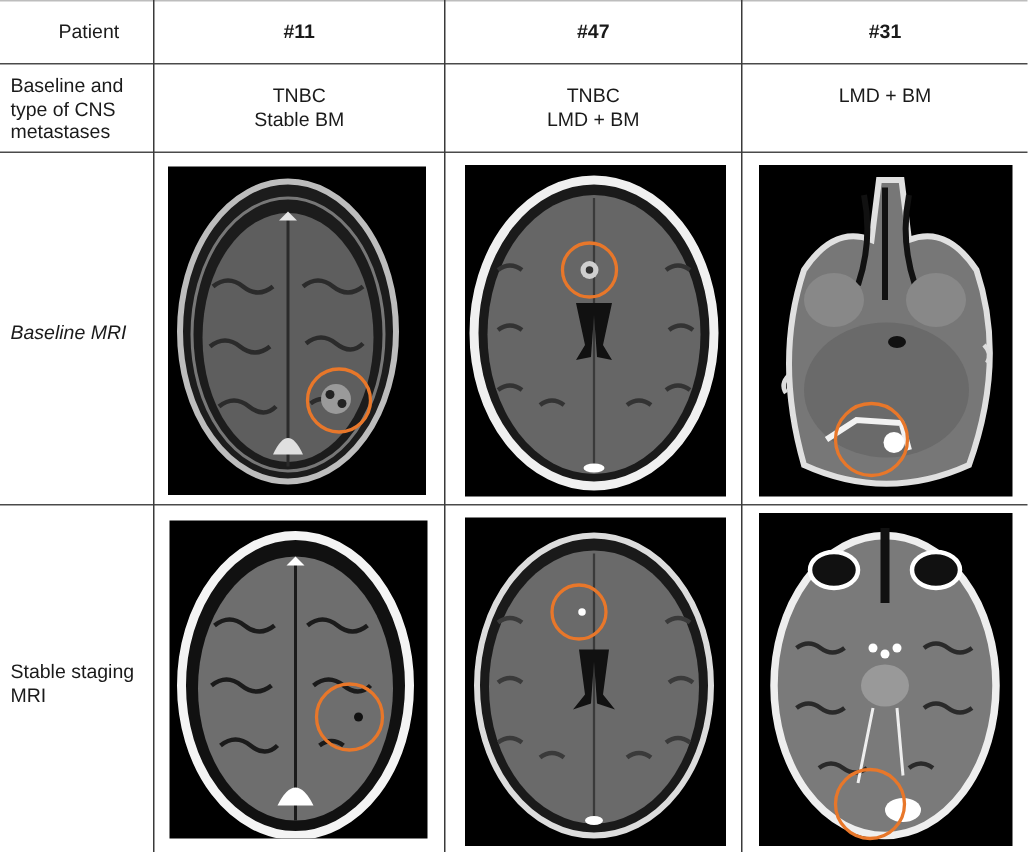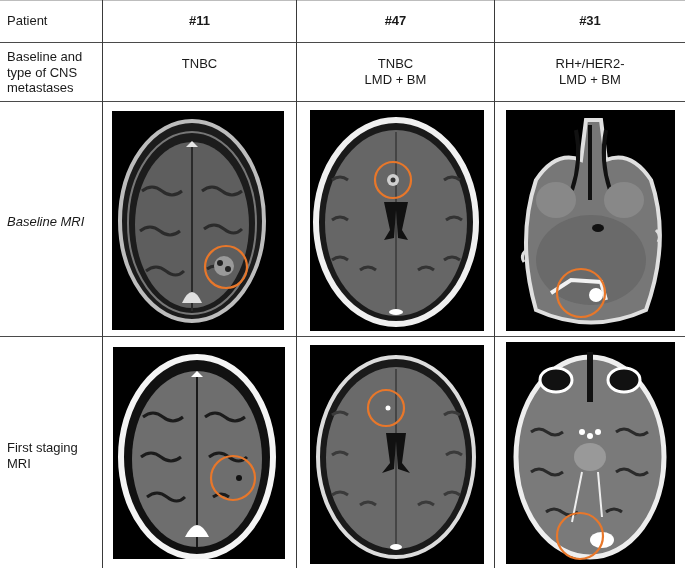--- a/index.html
+++ b/index.html
@@ -19,46 +19,46 @@
 <body>
 
 <div class="hline top-line" style="top:0px;"></div>
 <div class="hline" style="top:42px;"></div>
 <div class="hline" style="top:101px;"></div>
 <div class="hline" style="top:336px;"></div>
 <div class="vline" style="left:102px;"></div>
 <div class="vline" style="left:296px;"></div>
 <div class="vline" style="left:494px;"></div>
 
-<div class="cell-text rowlabel" style="top:13px;">Patient</div>
+<div class="cell-text rowlabel" style="top:13px;margin-left:32px;">Patient</div>
 <div class="cell-text center" style="top:13px; left:103px; width:193px;">#11</div>
 <div class="cell-text center" style="top:13px; left:297px; width:197px;">#47</div>
 <div class="cell-text center" style="top:13px; left:495px; width:190px;">#31</div>
 
 <div class="cell-text rowlabel" style="top:49px;">
   <div>Baseline and</div>
   <div>type of CNS</div>
   <div>metastases</div>
 </div>
 <div class="cell-text center bold" style="top:56px; left:103px; width:193px;">
   <div>TNBC</div>
+  <div>Stable BM</div>
 </div>
 <div class="cell-text center bold" style="top:56px; left:297px; width:197px;">
   <div>TNBC</div>
   <div>LMD + BM</div>
 </div>
 <div class="cell-text center bold" style="top:56px; left:495px; width:190px;">
-  <div>RH+/HER2-</div>
   <div>LMD + BM</div>
 </div>
 
 <div class="cell-text rowlabel" style="top:214px;font-style:italic;">Baseline MRI</div>
 
 <div class="cell-text rowlabel" style="top:440px;">
-  <div>First staging</div>
+  <div>Stable staging</div>
   <div>MRI</div>
 </div>
 
 <div class="mri" style="left:112px; top:111px; width:172px; height:219px;">
   <svg viewBox="0 0 172 219">
     <ellipse cx="80" cy="110" rx="72" ry="100" fill="#1c1c1c" stroke="#bdbdbd" stroke-width="4"></ellipse>
     <ellipse cx="80" cy="112" rx="64" ry="91" fill="none" stroke="#777" stroke-width="2"></ellipse>
     <ellipse cx="80" cy="114" rx="57" ry="83" fill="#5e5e5e"></ellipse>
     <path d="M80 34 L80 200" stroke="#2a2a2a" stroke-width="2"></path>
     <path d="M30 80 q10 -8 20 0 t20 0 M90 80 q10 -8 20 0 t20 0 M28 120 q10 -8 20 0 t20 0 M92 118 q10 -8 20 0 t18 0 M34 160 q10 -8 20 0 t18 0 M95 158 q8 -6 16 0" stroke="#2b2b2b" stroke-width="3" fill="none"></path>

